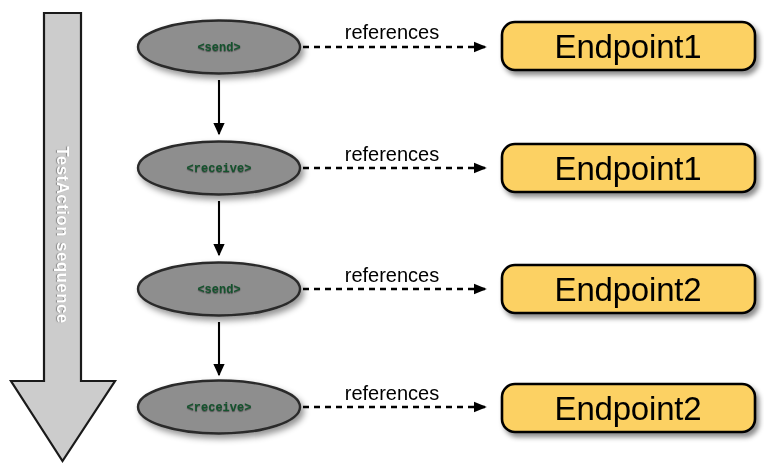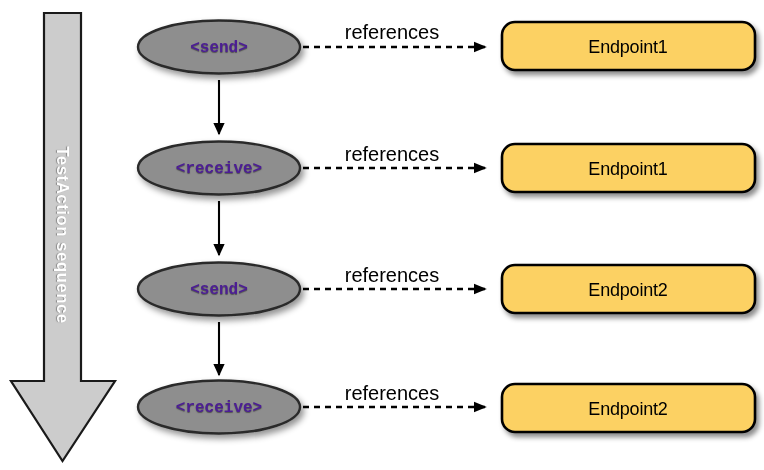--- a/index.html
+++ b/index.html
@@ -39,33 +39,33 @@
     pointer-events: none;
   }
 
   
   .node-label {
     position: absolute;
     transform: translate(-50%, -50%);
     white-space: nowrap;
     font-family: "Liberation Mono", monospace;
     font-weight: bold;
-    font-size: 16px;
-    color: #4c1d95;
+    font-size: 12px;
+    color: #14532d;
     text-shadow: 0 1px 1px rgba(40,40,40,0.6);
     pointer-events: none;
   }
 
   
   .box-label {
     position: absolute;
     transform: translate(-50%, -50%);
     white-space: nowrap;
     font-family: "Liberation Sans", sans-serif;
-    font-size: 18px;
+    font-size: 33px;
     color: #000000;
     letter-spacing: -0.2px;
     pointer-events: none;
   }
 
   
   .link-label {
     position: absolute;
     transform: translate(-50%, -50%);
     white-space: nowrap;

